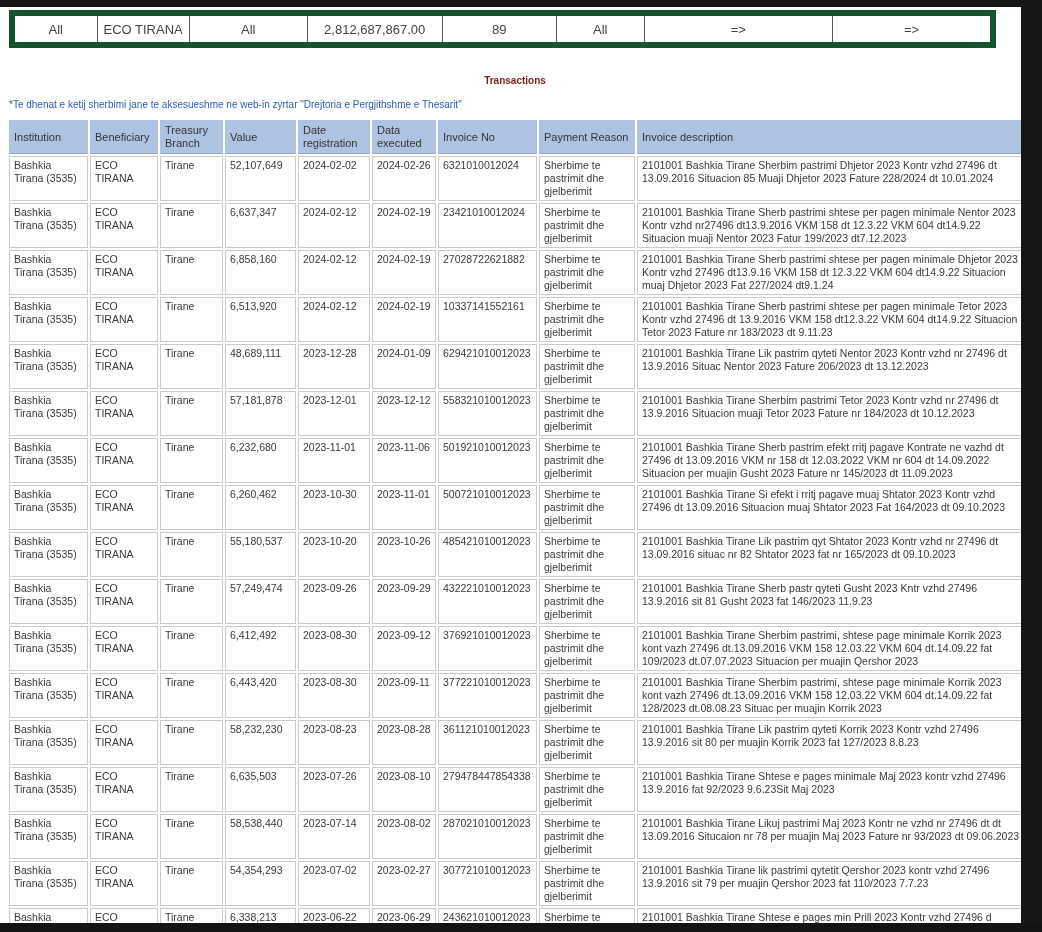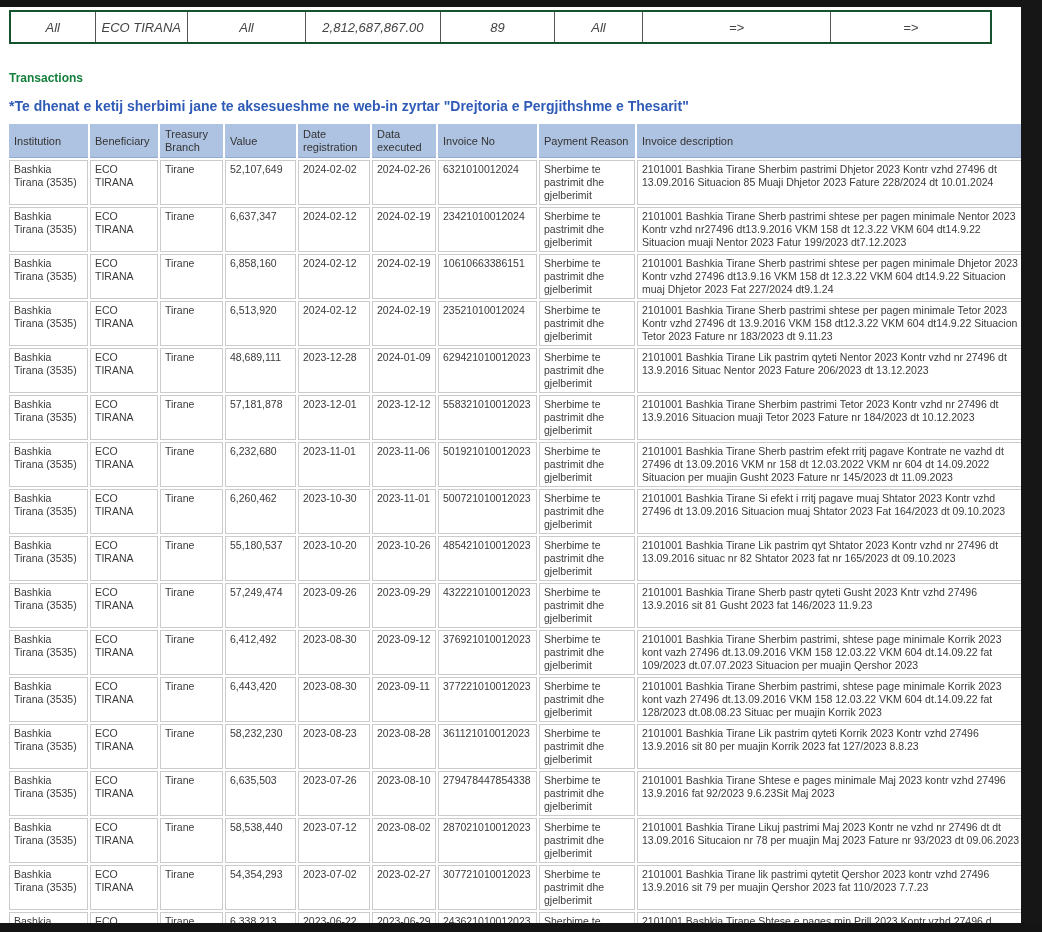--- a/index.html
+++ b/index.html
@@ -7,27 +7,27 @@
               font-family:"Liberation Sans", sans-serif; }
   .screen { position:relative; width:1042px; height:932px; background:#ffffff; overflow:hidden; }
   .frame-top    { position:absolute; top:0; left:0; width:1042px; height:7px;  background:#141414; z-index:10; }
   .frame-right  { position:absolute; top:0; right:0; width:21px; height:932px; background:#161616; z-index:10; }
   .frame-bottom { position:absolute; bottom:0; left:0; width:1042px; height:9px; background:#141414; z-index:10; }
 
   .content { position:absolute; top:7px; left:0; width:1021px; }
 
   
   .filter-table { border-collapse:collapse; margin:3px 0 0 9px; background:#fff;
-                  border:2px solid #14532d;font-style:italic; }
+                  border:6px solid #14532d; }
   .filter-table td { border:1px solid #555; height:32px; text-align:center; vertical-align:middle;
                      font-size:13px; color:#444; padding:0 6px; white-space:nowrap; }
 
   
-  .sect-title { margin:27px 0 0 9px; font-size:12px; font-weight:bold; color:#15803d; }
-  .sect-note  { margin:13px 0 0 9px; font-size:14px; font-weight:bold; color:#2f5bb7; }
+  .sect-title { margin:27px 0 0 9px; font-size:10px; font-weight:bold; color:#7f1d1d;text-align:center; }
+  .sect-note  { margin:13px 0 0 9px; font-size:10px; font-weight:normal; color:#2f5bb7; }
 
   
   .tx-table { border-collapse:separate; border-spacing:2px; margin:8px 0 0 7px;
               table-layout:fixed; width:1006px; background:#fff; }
   .tx-table th { background:#aec3e1; border:1px solid #aec3e1; border-bottom:1px solid #90a9cd;
                  font-size:11px; font-weight:normal; color:#333; text-align:left;
                  vertical-align:middle; padding:3px 4px; line-height:13px; }
   .tx-table td { border:1px solid #cbcbcb; font-size:10.5px; color:#3a3a3a; text-align:left;
                  vertical-align:top; padding:2px 4px; line-height:13px;
                  word-wrap:break-word; }
@@ -104,32 +104,32 @@
             <td>Sherbime te pastrimit dhe gjelberimit</td>
             <td>2101001 Bashkia Tirane Sherb pastrimi shtese per pagen minimale Nentor 2023 Kontr vzhd nr27496 dt13.9.2016 VKM 158 dt 12.3.22 VKM 604 dt14.9.22 Situacion muaji Nentor 2023 Fatur 199/2023 dt7.12.2023</td>
           </tr>
           <tr>
             <td>Bashkia Tirana (3535)</td>
             <td>ECO TIRANA</td>
             <td>Tirane</td>
             <td>6,858,160</td>
             <td>2024-02-12</td>
             <td>2024-02-19</td>
-            <td>10610663386151</td>
+            <td>27028722621882</td>
             <td>Sherbime te pastrimit dhe gjelberimit</td>
             <td>2101001 Bashkia Tirane Sherb pastrimi shtese per pagen minimale Dhjetor 2023 Kontr vzhd 27496 dt13.9.16 VKM 158 dt 12.3.22 VKM 604 dt14.9.22 Situacion muaj Dhjetor 2023 Fat 227/2024 dt9.1.24</td>
           </tr>
           <tr>
             <td>Bashkia Tirana (3535)</td>
             <td>ECO TIRANA</td>
             <td>Tirane</td>
             <td>6,513,920</td>
             <td>2024-02-12</td>
             <td>2024-02-19</td>
-            <td>23521010012024</td>
+            <td>10337141552161</td>
             <td>Sherbime te pastrimit dhe gjelberimit</td>
             <td>2101001 Bashkia Tirane Sherb pastrimi shtese per pagen minimale Tetor 2023 Kontr vzhd 27496 dt 13.9.2016 VKM 158 dt12.3.22 VKM 604 dt14.9.22 Situacion Tetor 2023 Fature nr 183/2023 dt 9.11.23</td>
           </tr>
           <tr>
             <td>Bashkia Tirana (3535)</td>
             <td>ECO TIRANA</td>
             <td>Tirane</td>
             <td>48,689,111</td>
             <td>2023-12-28</td>
             <td>2024-01-09</td>
@@ -234,21 +234,21 @@
             <td>2023-08-10</td>
             <td>279478447854338</td>
             <td>Sherbime te pastrimit dhe gjelberimit</td>
             <td>2101001 Bashkia Tirane Shtese e pages minimale Maj 2023 kontr vzhd 27496 13.9.2016 fat 92/2023 9.6.23Sit Maj 2023</td>
           </tr>
           <tr>
             <td>Bashkia Tirana (3535)</td>
             <td>ECO TIRANA</td>
             <td>Tirane</td>
             <td>58,538,440</td>
-            <td>2023-07-12</td>
+            <td>2023-07-14</td>
             <td>2023-08-02</td>
             <td>287021010012023</td>
             <td>Sherbime te pastrimit dhe gjelberimit</td>
             <td>2101001 Bashkia Tirane Likuj pastrimi Maj 2023 Kontr ne vzhd nr 27496 dt dt 13.09.2016 Situcaion nr 78 per muajin Maj 2023 Fature nr 93/2023 dt 09.06.2023</td>
           </tr>
           <tr>
             <td>Bashkia Tirana (3535)</td>
             <td>ECO TIRANA</td>
             <td>Tirane</td>
             <td>54,354,293</td>

